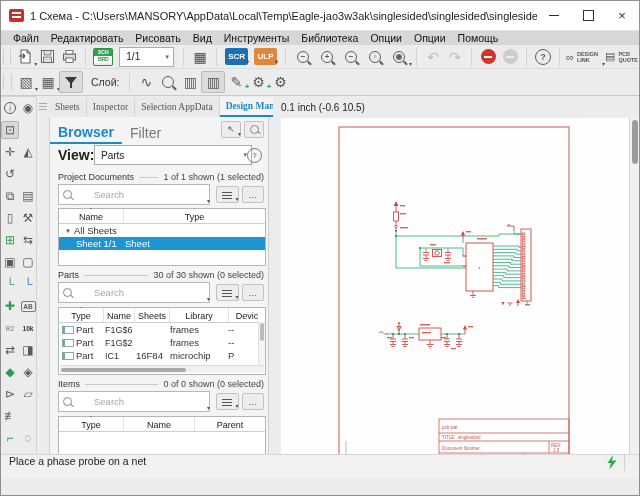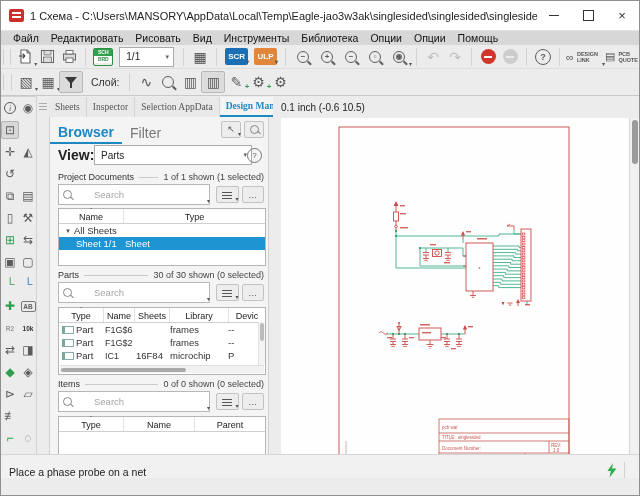--- a/index.html
+++ b/index.html
@@ -111,21 +111,21 @@
   .coordtext{font-size:10px;color:#222;margin-left:8px;white-space:nowrap;}
   .cmdline{position:absolute;left:90px;right:6px;height:17px;background:#d2d2d2;border:1px solid #bdbdbd;display:flex;align-items:center;font-size:9.5px;color:#8b8b8b;padding-left:6px;white-space:nowrap;overflow:hidden;}
   .cmdline .arr{margin-left:auto;font-size:7px;color:#555;padding:0 4px;flex:none;}
   .gap{left:268px;top:116px;width:12px;height:354px;background:#ececec;}
   .canvas{left:280px;top:117px;width:348px;height:345px;background:#fefefe;overflow:hidden;}
   .vscroll{left:628px;top:117px;width:10px;height:345px;background:#f1f1f1;border-left:1px solid #d5d5d5;}
   .vscroll .thumb{position:absolute;left:1.5px;top:2px;width:6px;height:44px;background:#9b9b9b;border-radius:3px;}
   .hscroll{left:272px;top:462px;width:356px;height:8px;background:#f1f1f1;border-top:1px solid #d5d5d5;}
   .hscroll .thumb{position:absolute;left:4px;top:1.5px;width:346px;height:4.5px;background:#9b9b9b;border-radius:2px;}
   
-  .statusbar{left:0;top:453px;width:638px;height:24px;background:#f1f1f1;border-top:1px solid #d5d5d5;display:flex;align-items:flex-end;}
+  .statusbar{left:0;top:453px;width:638px;height:24px;background:#f1f1f1;border-top:1px solid #d5d5d5;display:flex;align-items:flex-start;}
   .statustext{font-size:10.5px;color:#222;margin-left:8px;}
   .statusdiv{width:1px;height:16px;background:#d0d0d0;margin:0 6px;}
   .bolt{margin-left:auto;}
 </style>
 </head>
 <body>
 
 <div id="app">
 
   <div class="a titlebar">

